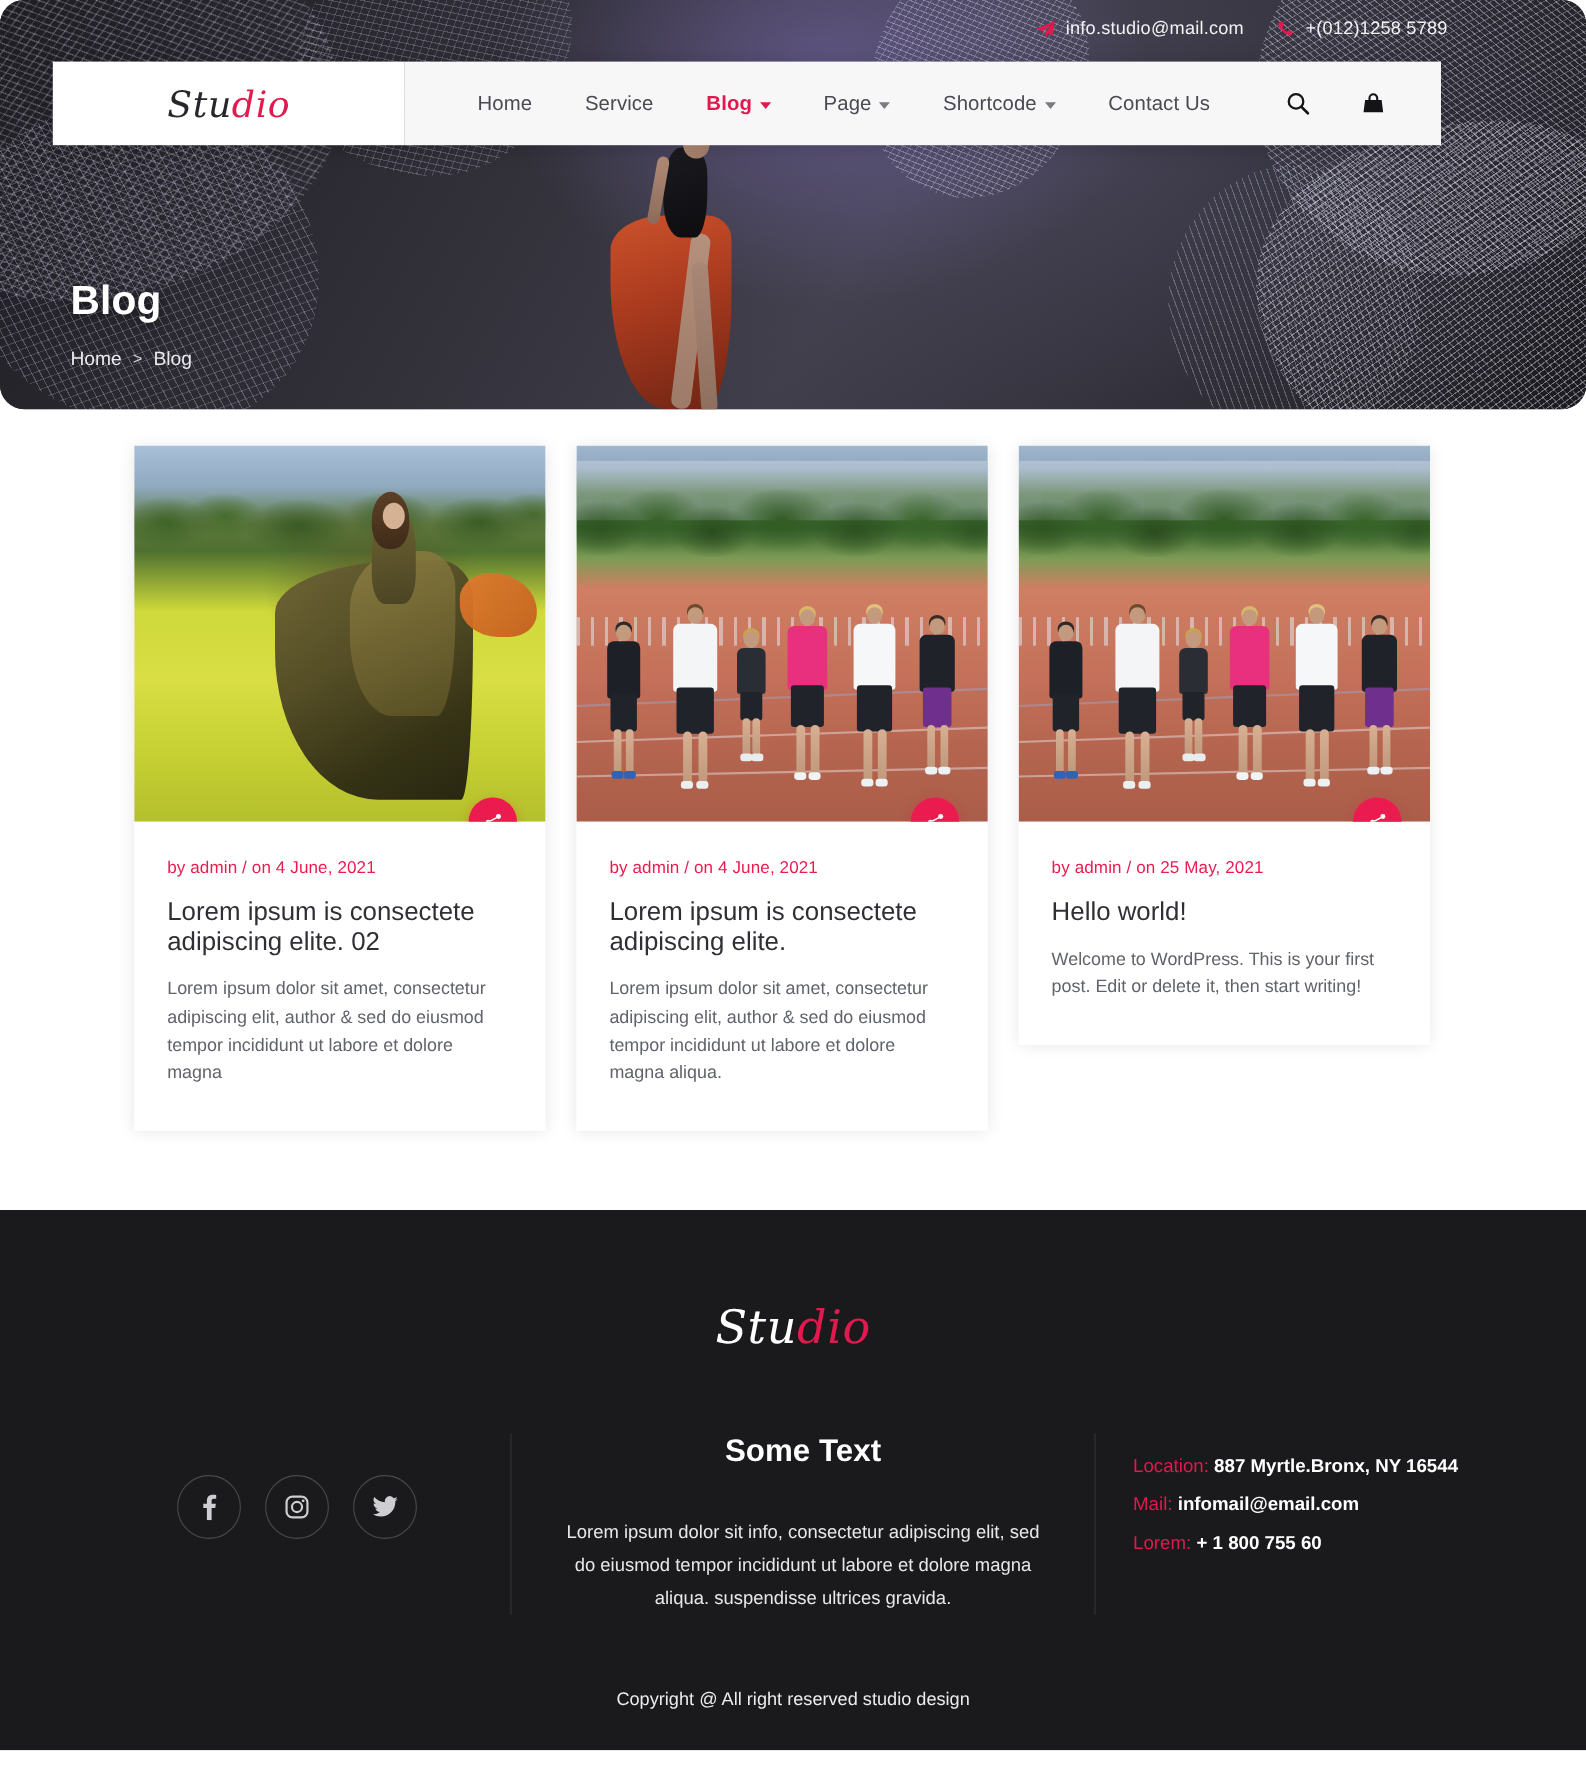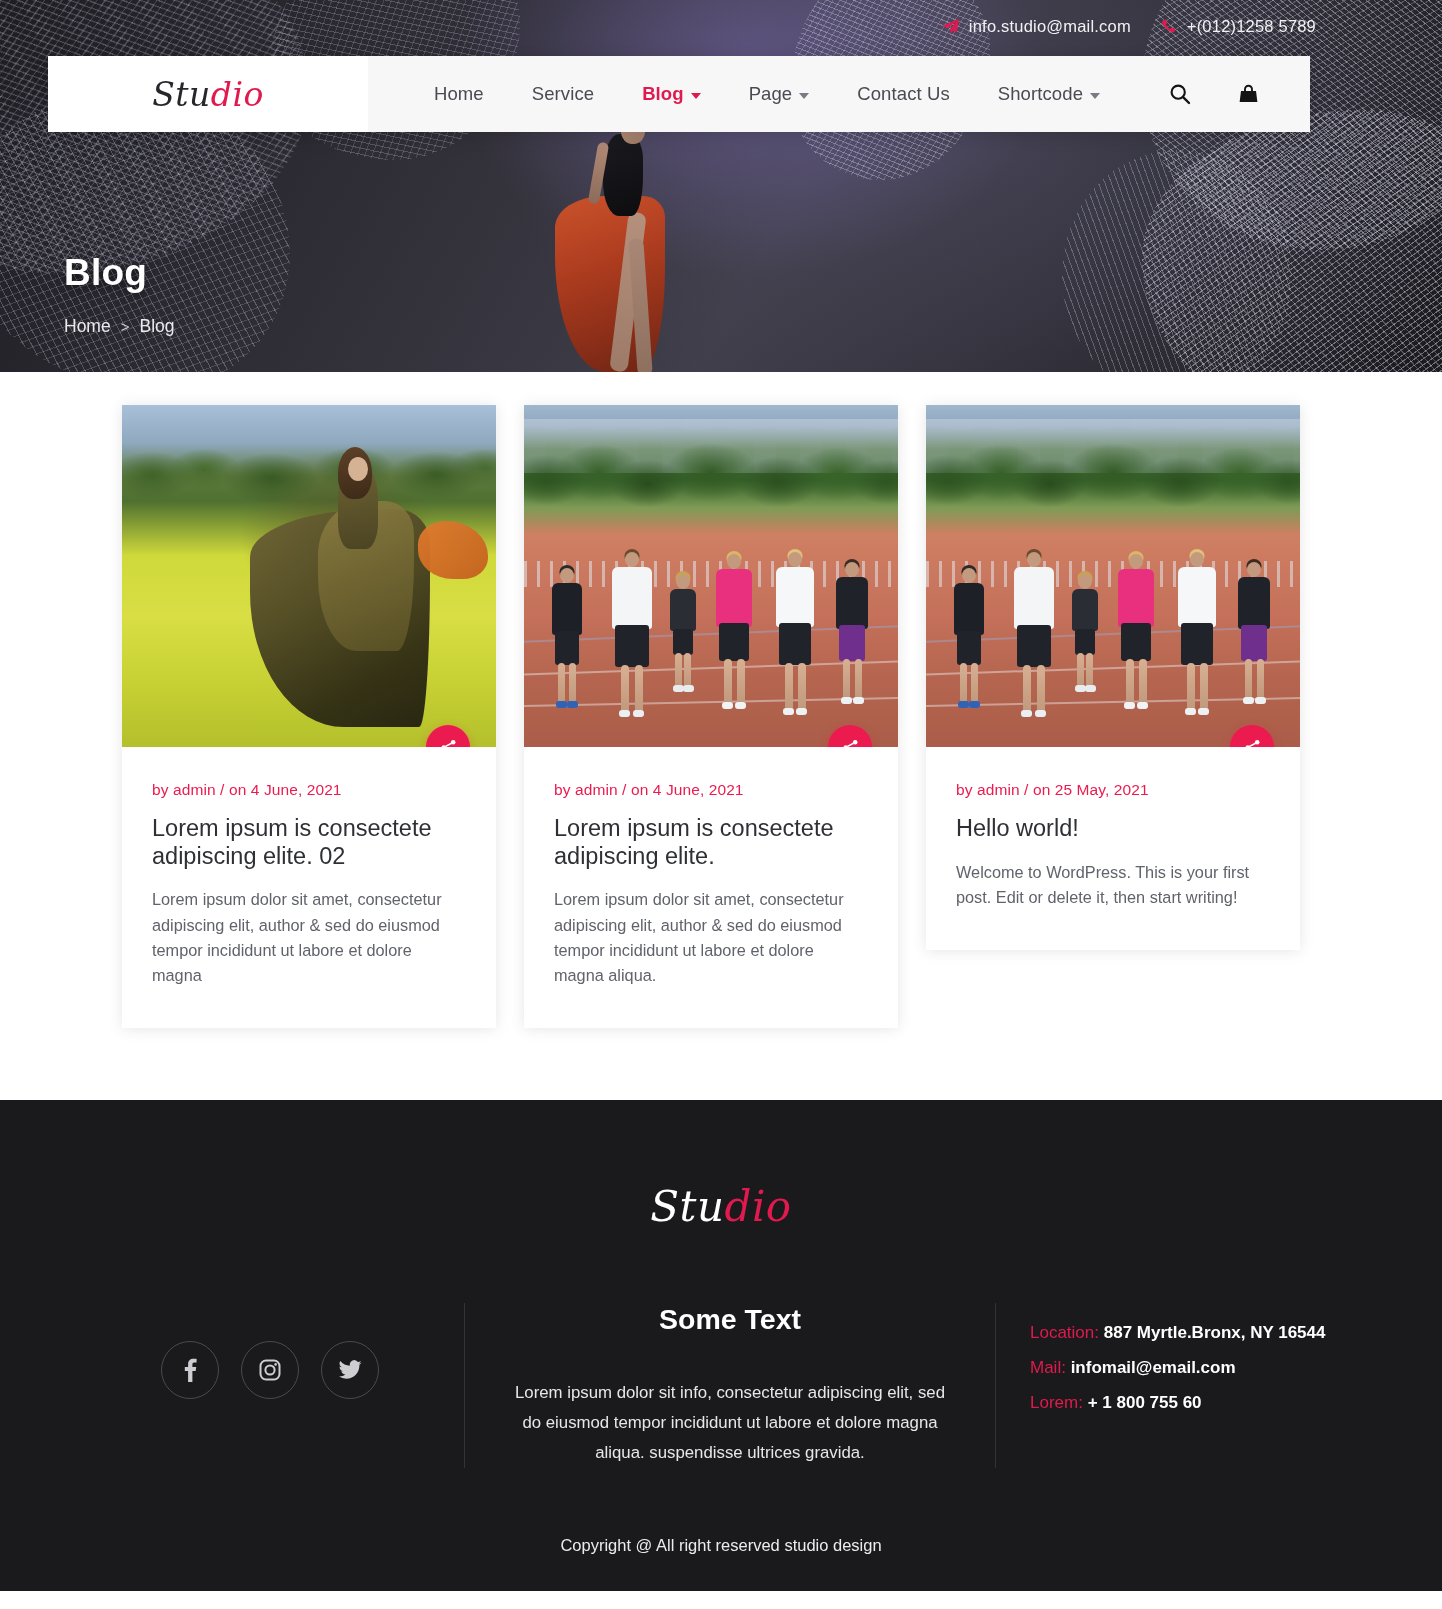--- a/index.html
+++ b/index.html
@@ -12,20 +12,21 @@
   }
   body { width: 1442px; height: 1609px; overflow: hidden; position: relative; }
 
   
   .hero {
     position: relative;
     width: 1442px;
     height: 372px;
     overflow: hidden;
     background: #232228;
+    border-radius: 22px;
   }
   .hero-bg {
     position: absolute; inset: 0;
     background:
       radial-gradient(ellipse 420px 300px at 52% 18%, rgba(120,105,175,.55), rgba(120,105,175,0) 70%),
       radial-gradient(ellipse 700px 420px at 70% 40%, rgba(86,83,110,.40), rgba(0,0,0,0) 72%),
       linear-gradient(120deg, #1e1d22 0%, #33313a 35%, #403e4a 55%, #2a2930 80%, #1b1a1f 100%);
   }
   
   .mesh {
@@ -405,25 +406,25 @@
         </div>
         <div class="menu-item active">
           <span>Blog</span>
           <span class="caret"></span>
         </div>
         <div class="menu-item">
           <span>Page</span>
           <span class="caret"></span>
         </div>
         <div class="menu-item">
-          <span>Contact Us</span>
-        </div>
-        <div class="menu-item">
           <span>Shortcode</span>
           <span class="caret"></span>
+        </div>
+        <div class="menu-item">
+          <span>Contact Us</span>
         </div>
       </div>
       <div class="nav-actions">
         <span>
           <svg class="nav-icon" width="22" height="22" viewBox="0 0 22 22">
               <circle cx="9.2" cy="9.2" r="6.6" fill="none" stroke="#141417" stroke-width="2.1"></circle>
               <line x1="14.1" y1="14.1" x2="20" y2="20" stroke="#141417" stroke-width="2.4" stroke-linecap="round"></line>
             </svg>
         </span>
         <span>

